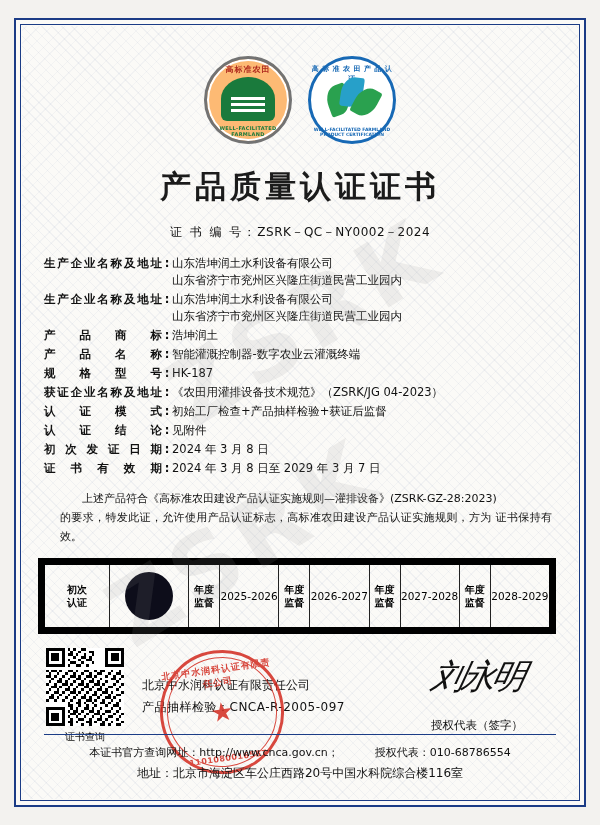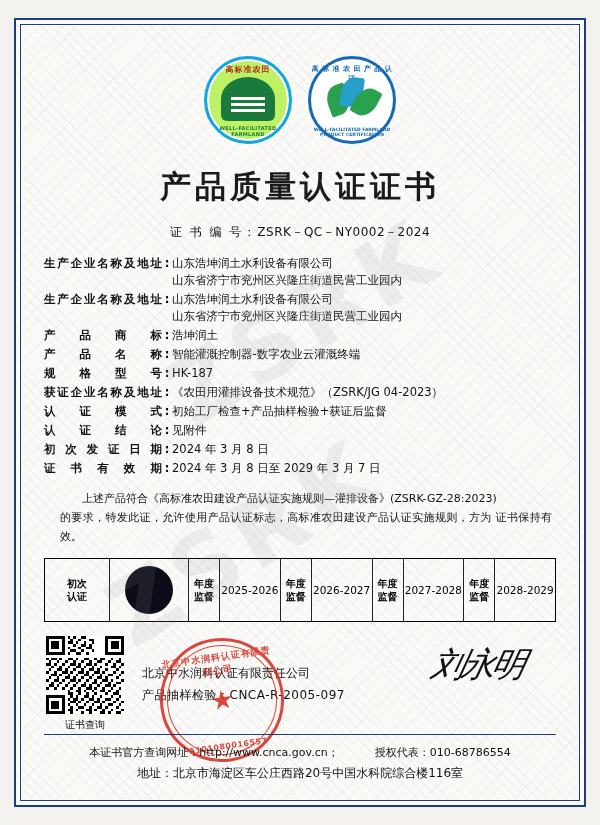--- a/index.html
+++ b/index.html
@@ -61,22 +61,22 @@
   
   .logos{
     display:flex;justify-content:center;align-items:center;gap:16px;
     padding-top:16px;
   }
   .logo{
     width:82px;height:82px;border-radius:50%;
     position:relative;
   }
   .logo-a{
-    background:#bef264;
-    border:3px solid #0ea5e9;
+    background:#fdba74;
+    border:3px solid #737373;
     box-shadow:0 0 0 2px #fff inset;
   }
   .logo-a .ring-txt{
     position:absolute;left:0;right:0;top:5px;text-align:center;
     font-size:8px;color:#b02b1f;font-weight:bold;letter-spacing:1px;
   }
   .logo-a .inner{
     position:absolute;left:14px;top:18px;width:54px;height:44px;
     background:#1a7a3c;border-radius:50% 50% 6px 6px;
   }
@@ -137,22 +137,22 @@
 
   
   .para{
     margin-top:12px;font-size:11px;line-height:19px;color:#111;
     padding:0 14px 0 26px;text-align:justify;
   }
   .para .ind{display:block;text-indent:22px;}
 
   
   .surv{
-    margin:12px 10px 0 10px;
-    border:1px solid #000000;
+    margin:12px 10px 0 4px;
+    border:7px solid #000000;
     display:flex;height:62px;
   }
   .surv-cell{
     border-right:1px solid #222;display:flex;align-items:center;
   }
   .surv-cell:last-child{border-right:none;}
   .surv-first{width:64px;flex:0 0 64px;justify-content:center;}
   .surv-first .vtxt{
     font-size:10px;line-height:13px;text-align:center;font-weight:bold;
   }
@@ -594,20 +594,21 @@
 
       <div class="seal">
         <div class="s-ring"></div>
         <div class="s-top">北京中水润科认证有限责任公司</div>
         <div class="s-star">★</div>
         <div class="s-bot">1101080016557</div>
       </div>
 
       <div class="sign">
         <div class="scribble">刘永明</div>
+        <div class="scap">授权代表（签字）</div>
       </div>
     </div>
 
     <div class="footer">
       <div class="f-line">
         <span>
           <span>本证书官方查询网址：</span><span>http://www.cnca.gov.cn</span><span>；</span>
         </span>
         <span>
           <span>授权代表：</span><span>010-68786554</span>

